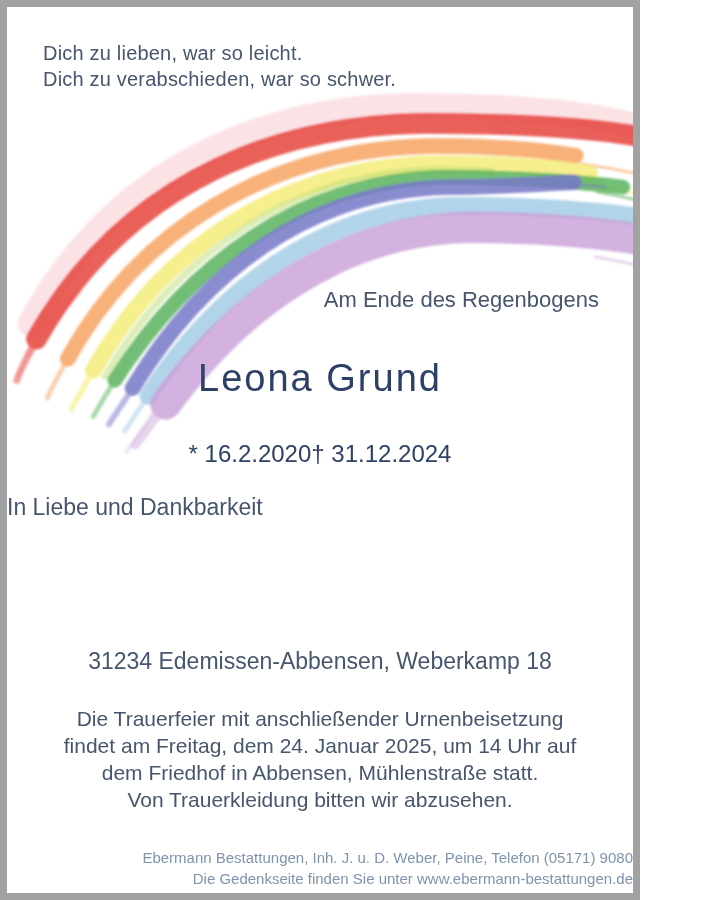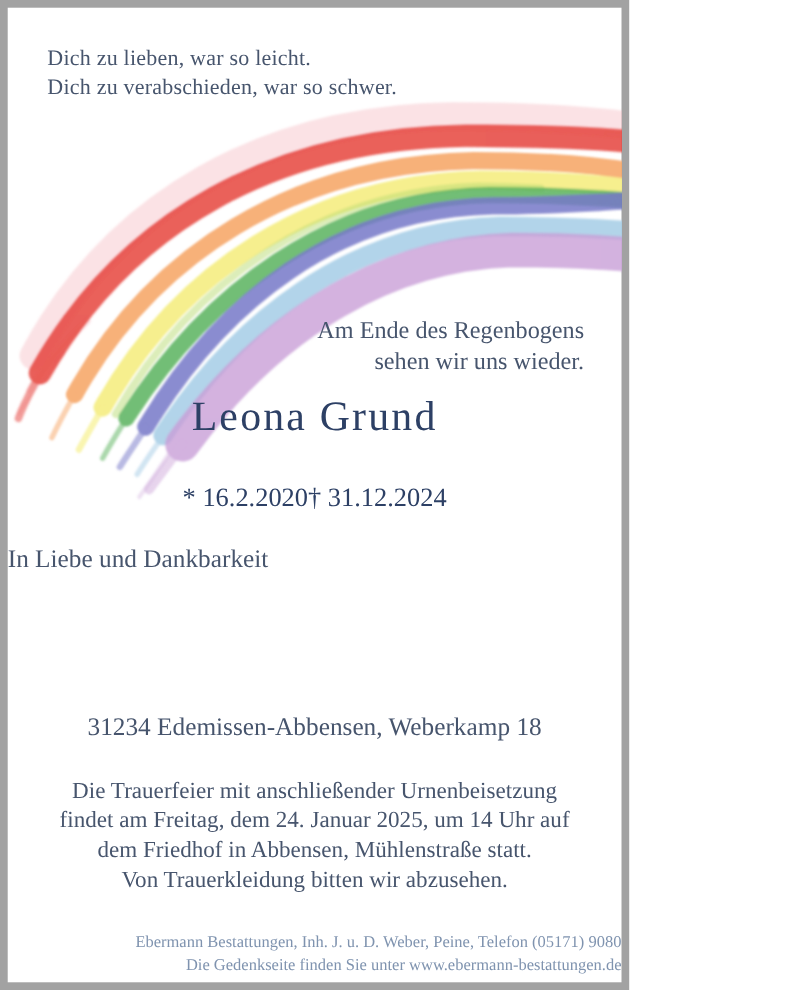--- a/index.html
+++ b/index.html
@@ -1,24 +1,24 @@
 <!DOCTYPE html>
 <html style="--frame: #a2a2a2; --text: #47556d; --name: #2d4065; --footer: #7f93af;"><head>
 <meta charset="utf-8">
 <style>
   html, body { margin: 0; padding: 0; background: #ffffff; }
   .page {
     position: relative;
-    width: 572px;
+    width: 640px;
     height: 900px;
     box-sizing: border-box;
     border: 7px solid var(--frame, #a2a2a2);
     background: #ffffff;
     overflow: hidden;
-    font-family: Liberation Serif, serif;
+    font-family: Liberation Sans, sans-serif;
     color: var(--text, #47556d);
   }
   .rainbow-svg {
     position: absolute;
     top: 0; left: 0;
     width: 705px; height: 470px;
     pointer-events: none;
   }
   .epigraph {
     position: absolute;
@@ -155,21 +155,20 @@
     </g>
   </svg>
 
   <div class="epigraph">
     <div>Dich zu lieben, war so leicht.</div>
     <div>Dich zu verabschieden, war so schwer.</div>
   </div>
 
   <div class="rainbow-quote">
     <div>Am Ende des Regenbogens</div>
-    <div>sehen wir uns wieder.</div>
   </div>
 
   <div class="name">Leona Grund</div>
 
   <div class="dates">
     <span class="birth">* 16.2.2020</span><span>† 31.12.2024</span>
   </div>
 
   <div class="condolence">
     <div>In Liebe und Dankbarkeit</div>

